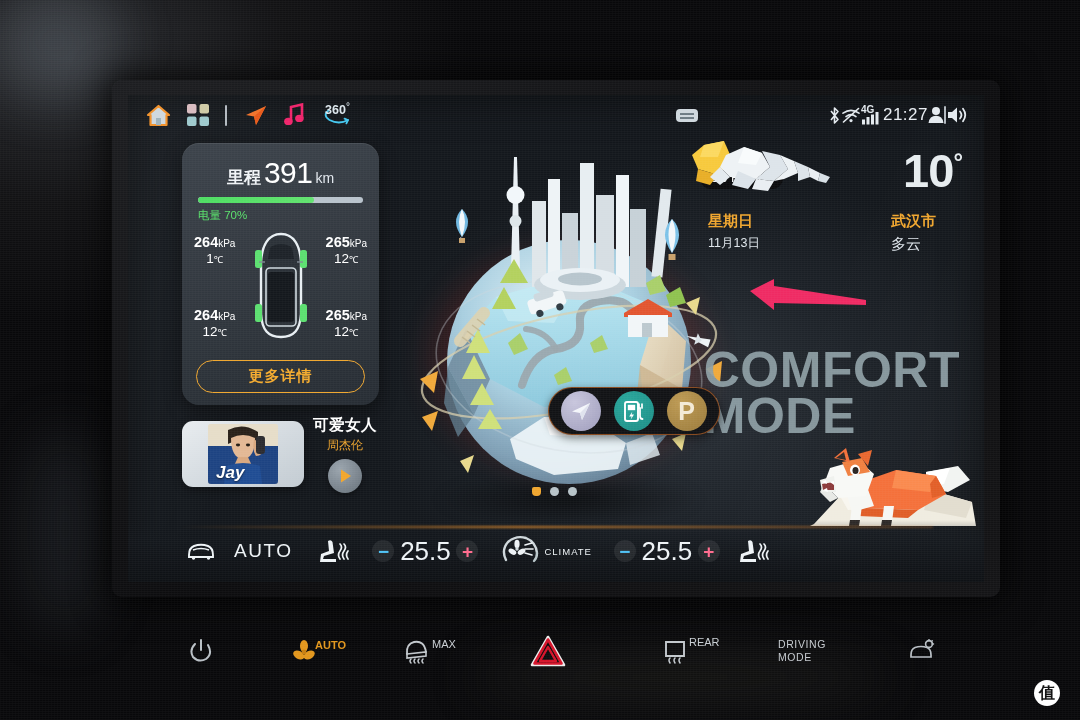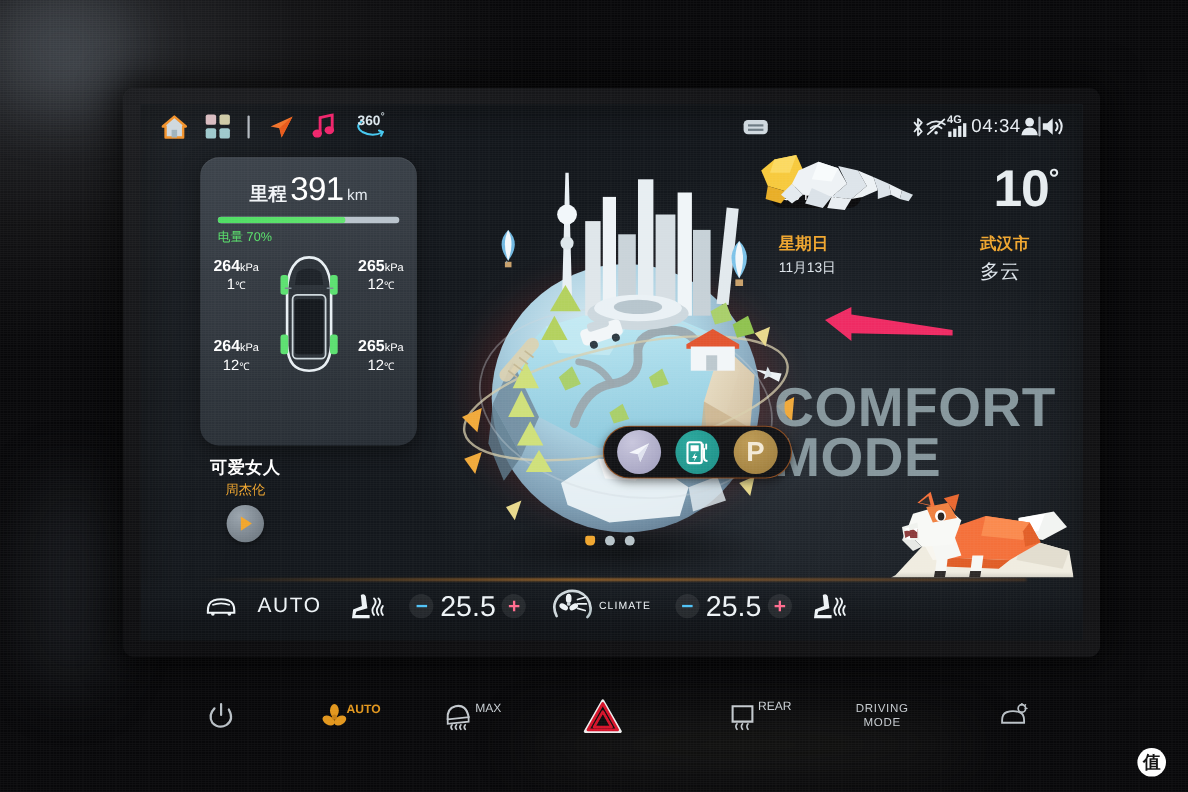--- a/index.html
+++ b/index.html
@@ -171,21 +171,21 @@
   
   #weather { position:absolute; right:22px; top:42px; width:276px; z-index:20; }
   .wx-top { display:flex; align-items:center; justify-content:space-between; }
   .wx-temp { color:#e6ecef; font-size:47px; font-weight:bold; letter-spacing:-1px; line-height:.95; }
   .wx-temp sup { font-size:24px; vertical-align:super; }
   .wx-bottom { display:flex; justify-content:space-between; margin-top:7px; }
   .wx-col { text-align:left; }
   .wx-day { color:#f0a62e; font-size:15px; font-weight:bold; }
   .wx-date { color:#dde4ea; font-size:12.5px; margin-top:4px; }
   .wx-city { color:#f0a62e; font-size:15px; font-weight:bold; }
-  .wx-cond { color:#dde4ea; font-size:18px; margin-top:4px; }
+  .wx-cond { color:#dde4ea; font-size:15px; margin-top:4px; }
 
   
   #mode-text {
     position:absolute; right:24px; top:252px; z-index:12;
     color:#8fa0a6; font-size:50px; font-weight:bold; line-height:.92;
     letter-spacing:.5px; text-align:left; opacity:.92;
   }
 
   
   #fox { position:absolute; right:8px; bottom:52px; z-index:12; }
@@ -217,21 +217,21 @@
 
   
   #anno-arrow { position:absolute; left:748px; top:278px; z-index:60; }
 
   
   #hw-row {
     position:absolute; left:180px; top:618px; width:790px; height:66px;
     display:flex; align-items:center; z-index:40;
   }
   .hw { display:flex; align-items:center; justify-content:center; cursor:pointer; opacity:.92; }
-  .hw-label { color:#d6dbe0; font-size:10.5px; letter-spacing:.6px; text-align:center; line-height:1.25; }
+  .hw-label { color:#d6dbe0; font-size:10.5px; letter-spacing:.6px; text-align:left; line-height:1.25; }
 
   
   #watermark {
     position:absolute; right:20px; bottom:14px; z-index:60;
     display:flex; align-items:center; gap:8px;
   }
   .wm-badge {
     width:26px; height:26px; border-radius:50%;
     background:#fff; color:#111; font-size:16px; font-weight:bold;
     display:flex; align-items:center; justify-content:center;
@@ -316,21 +316,21 @@
         </div>
         <div class="icon-btn" style="position:relative; width:22px; height:20px;">
           <span style="position:absolute; left:0; top:-1px; color:#e4eaef; font-size:10px; font-weight:bold;">4G</span>
           <svg width="22" height="20" viewBox="0 0 22 20" style="position:absolute; left:0; top:0;">
             <rect x="1" y="14.5" width="3" height="5" fill="#e4eaef"></rect>
             <rect x="5.5" y="12" width="3" height="7.5" fill="#e4eaef"></rect>
             <rect x="10" y="9.5" width="3" height="10" fill="#e4eaef"></rect>
             <rect x="14.5" y="7" width="3" height="12.5" fill="#e4eaef"></rect>
           </svg>
         </div>
-        <div class="clock">04:34</div>
+        <div class="clock">21:27</div>
         <div class="icon-btn">
           <svg width="16" height="18" viewBox="0 0 16 18">
             <circle cx="8" cy="5" r="4" fill="#e4eaef"></circle>
             <path d="M0.5 17 Q1.5 9.8 8 9.8 Q14.5 9.8 15.5 17 Z" fill="#e4eaef"></path>
           </svg>
         </div>
         <div class="tb-divider" style="height:18px;"></div>
         <div class="icon-btn">
           <svg width="24" height="20" viewBox="0 0 24 20">
             <path d="M2 7 L6 7 L11 2.5 L11 17.5 L6 13 L2 13 Z" fill="#e4eaef"></path>
@@ -556,23 +556,46 @@
         <div class="tp tp-rl">
           <div class="kpa"><span>264</span><small>kPa</small></div>
           <div class="tmp"><span>12</span><small>℃</small></div>
         </div>
         <div class="tp tp-rr">
           <div class="kpa"><span>265</span><small>kPa</small></div>
           <div class="tmp"><span>12</span><small>℃</small></div>
         </div>
       </div>
 
+      <div class="more-btn">更多详情</div>
     </div>
 
     <div id="music">
+      <div class="album-plate">
+        <div class="album-art">
+          <svg width="70" height="60" viewBox="0 0 70 60" style="position:absolute; left:0; top:0;">
+            <rect width="70" height="60" fill="#e6ddc8"></rect>
+            <rect y="22" width="70" height="38" fill="#1d4382"></rect>
+
+            <path d="M20 6 Q35 -2 50 8 L50 20 Q35 12 20 20 Z" fill="#2a2119"></path>
+
+            <path d="M23 14 Q23 34 35 35 Q47 34 47 14 Q35 8 23 14 Z" fill="#e3b894"></path>
+
+            <path d="M30 33 L40 33 L44 42 L26 42 Z" fill="#d9a87f"></path>
+            <path d="M18 42 Q35 36 52 42 L54 60 L16 60 Z" fill="#1f4c93"></path>
+
+            <path d="M46 16 Q54 16 55 24 Q55 32 48 32 Q44 26 46 16 Z" fill="#d9a87f"></path>
+            <rect x="48" y="12" width="9" height="18" rx="3" fill="#2b2b2f"></rect>
+
+            <ellipse cx="30" cy="21" rx="2.1" ry="1.4" fill="#241c14"></ellipse>
+            <ellipse cx="40" cy="21" rx="2.1" ry="1.4" fill="#241c14"></ellipse>
+          </svg>
+          <span style="position:absolute; left:8px; bottom:1px; color:#fff; font-size:17px; font-weight:bold; font-style:italic; text-shadow:0 1px 2px rgba(0,0,0,.6);">Jay</span>
+        </div>
+      </div>
       <div class="track-info">
         <div class="track-title">可爱女人</div>
         <div class="track-artist">周杰伦</div>
         <div class="play-btn">
           <svg width="15" height="16" viewBox="0 0 15 16">
             <polygon points="3,1.5 13,8 3,14.5" fill="#f2a62c"></polygon>
           </svg>
         </div>
       </div>
     </div>

